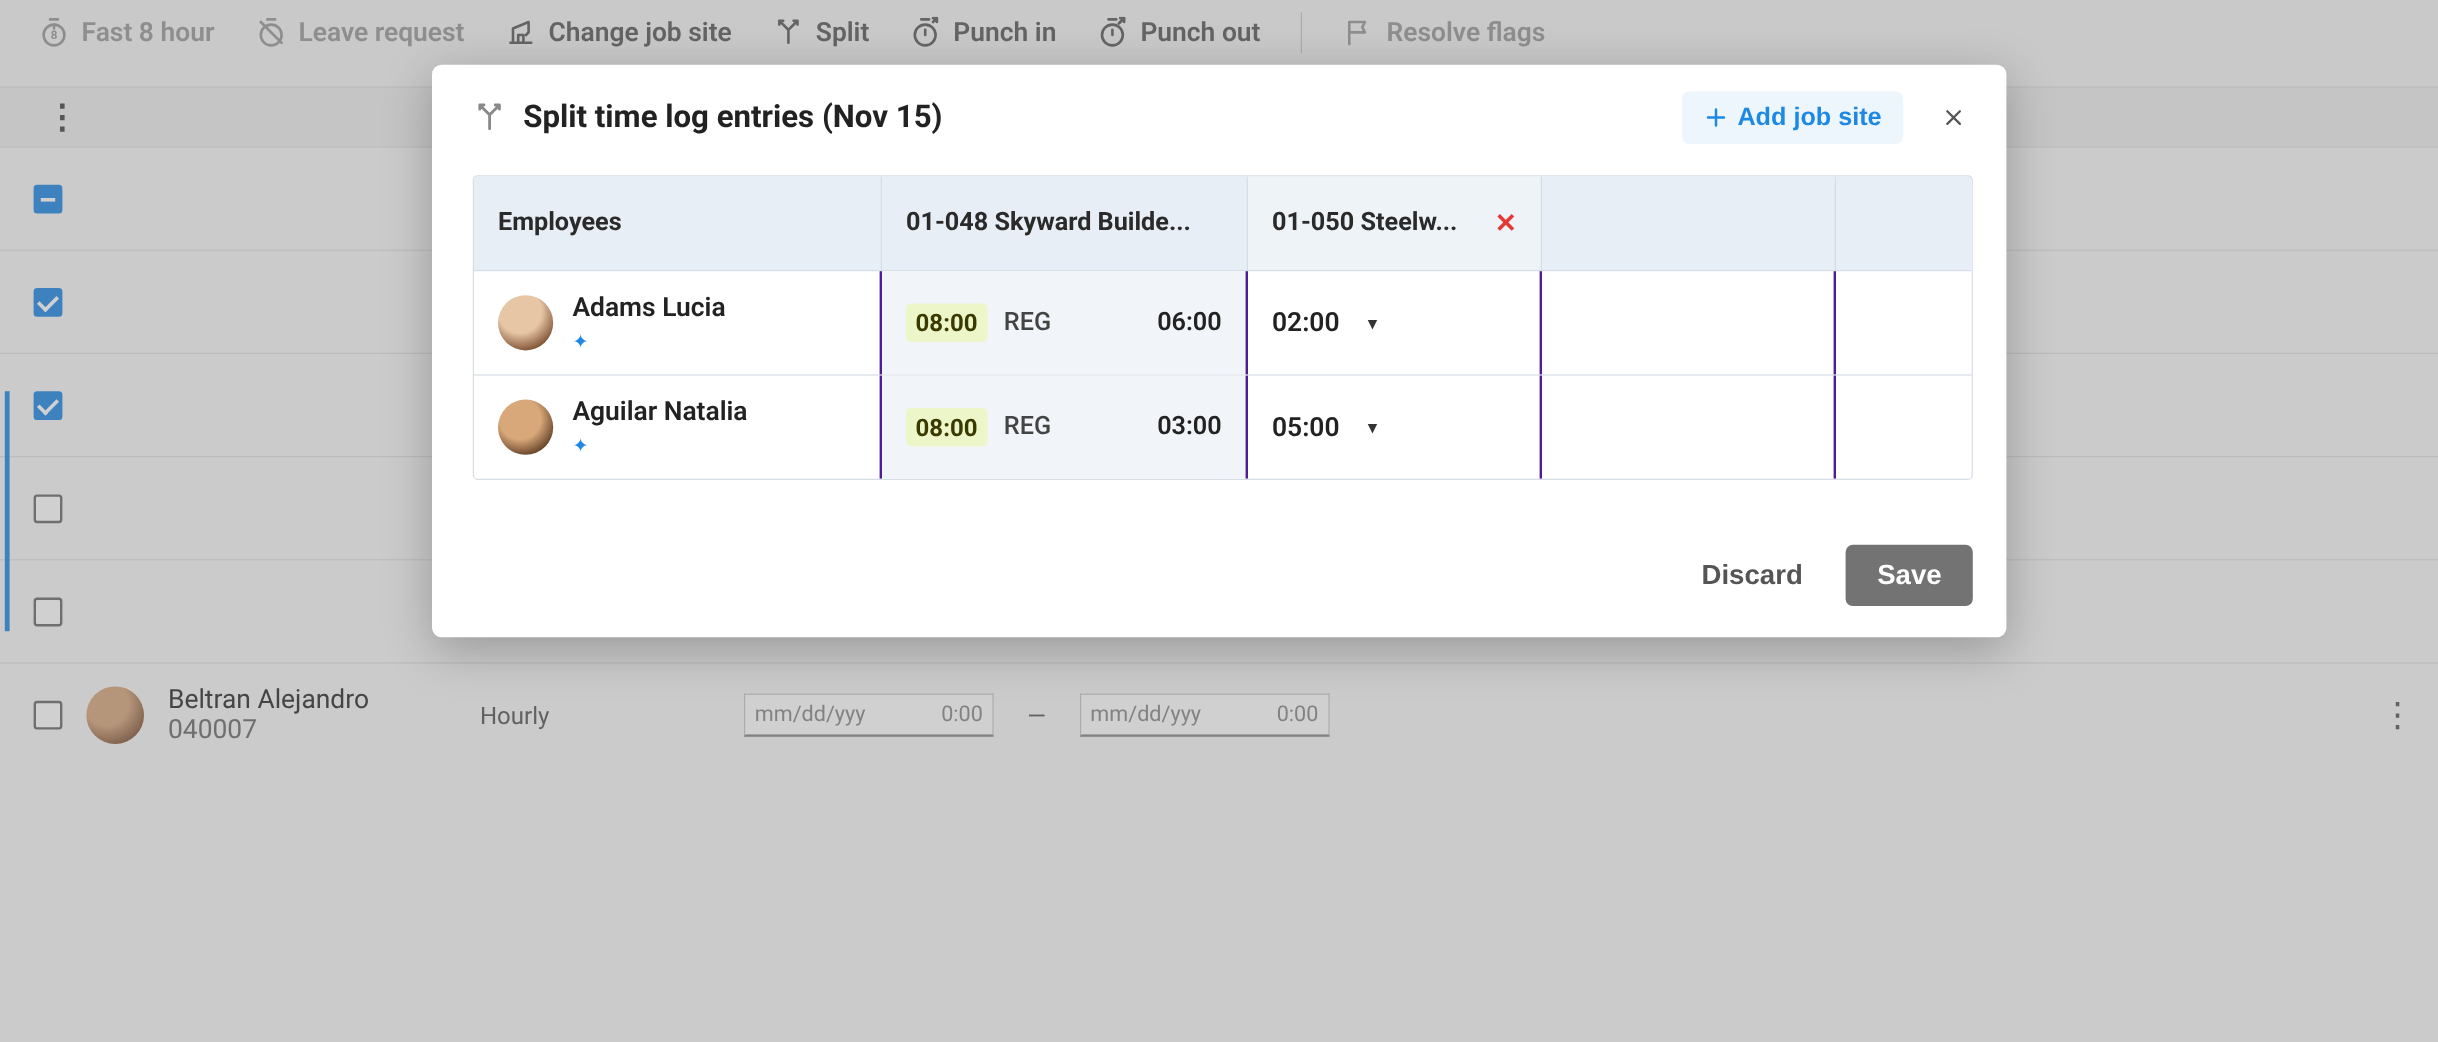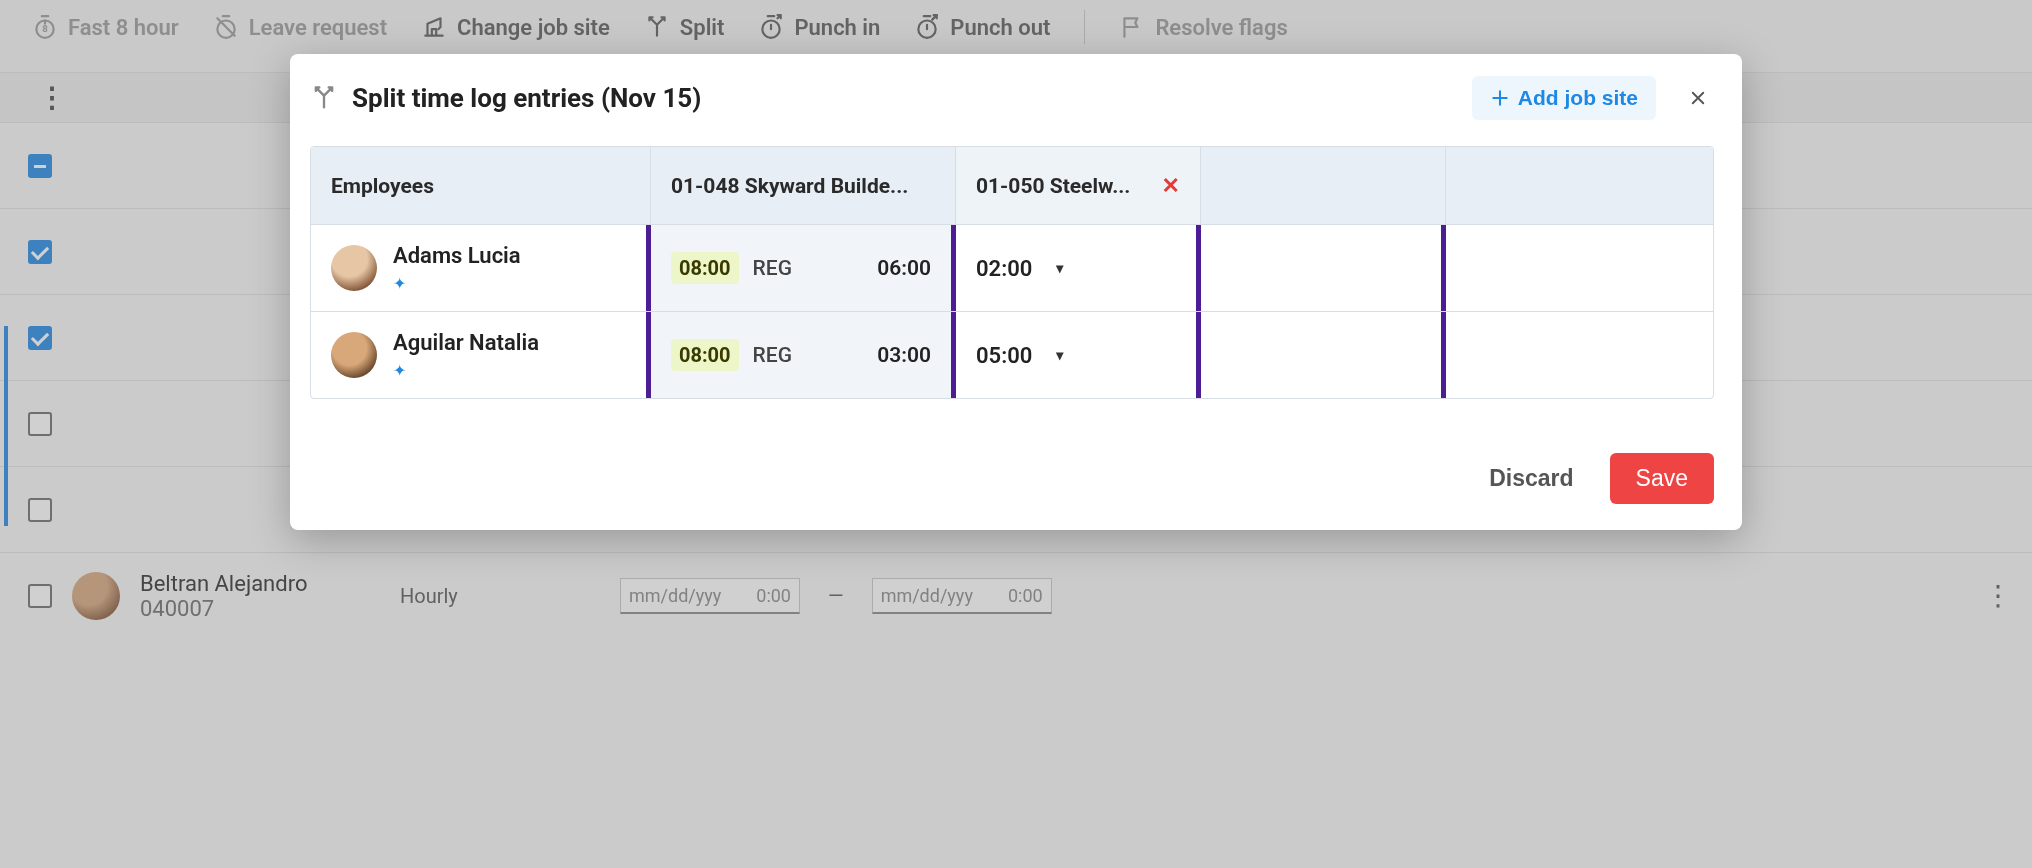--- a/index.html
+++ b/index.html
@@ -62,43 +62,43 @@
   .bg-row.header { height: 50px; background:#eeeeee;}
   .bg-row .avatar {
     width:48px;height:48px;border-radius:50%;
     background: radial-gradient(circle at 35% 30%, #d7a77d 0 40%, #8a5a3b 75%);
   }
   .bg-row .name { font-size:22px; font-weight:400; color:#2a2a2a;}
   .bg-row .sub { font-size:22px; color:#6a6a6a;}
   .bg-row .cell { width: 260px;}
   .bg-row .dateinput {
     border:1px solid #c8c8c8; border-bottom:2px solid #888;
-    padding:6px 8px; color:#888; font-size:18px; width:180px;
+    padding:6px 8px; color:#888; font-size:18px; width:208px;
     display:flex; justify-content:space-between; align-items:center;
     background:#fff;
   }
   .bg-row .dots { font-size:28px; color:#555; margin-left:auto; margin-right:20px;}
 
   .bg-leftbar {
     position:absolute; left:4px; top:254px; width:4px; height:200px; background:#1e88e5;
   }
 
   
   .overlay {
     position: absolute; inset:0;
     background: rgba(120,120,120,0.35);
     display:flex; justify-content:center; align-items:flex-start;
   }
   .modal {
     margin-top: 54px;
-    width: 1452px;
+    width: 1312px;
     background: #fff;
     border-radius: 8px;
     box-shadow: 0 10px 40px rgba(0,0,0,0.25);
-    padding: 22px 28px 26px 20px;
+    padding: 22px 28px 26px 34px;
     position: relative;
   }
   .modal-header {
     display:flex; align-items:center; gap:14px;
     margin-bottom: 26px;
   }
   .modal-title {
     font-size: 26px; font-weight: 700; color:#222;
   }
   .modal-header .spacer { flex:1; }
@@ -128,21 +128,21 @@
     font-size:21px; font-weight:700; color:#2a2a2a;
   }
   .gheader .gcell { padding:26px 20px; border-right:1px solid #d6dde5; display:flex; align-items:center; gap:10px;}
   .gheader .gcell:last-child{border-right:none;}
   .gheader .gcell.site2 { background:#eef3f8;}
   .gheader .remove-x { color:#e53935; font-size:22px; font-weight:600; margin-left:auto;}
   .gheader .trunc { white-space:nowrap; overflow:hidden; text-overflow:ellipsis; max-width:100%;}
 
   .grow { border-top:1px solid #d6dde5; }
   .grow .gcell {
-    border-right:5px solid #4c1d95; padding:18px 20px;
+    border-right:2px solid #4c1d95; padding:18px 20px;
     display:flex; align-items:center; gap:14px;
     font-size:21px;
   }
   .grow .gcell:last-child{border-right:none;}
   .grow .gcell.site1 { background:#f1f5f9;}
   .emp {
     display:flex; align-items:center; gap:16px;
   }
   .emp .avatar {
     width:46px;height:46px;border-radius:50%;
@@ -168,22 +168,22 @@
   
   .modal-footer {
     display:flex; justify-content:flex-end; gap:26px;
     margin-top:54px;
   }
   .btn-discard {
     background:none;border:none;font-size:23px;font-weight:700;color:#555;cursor:pointer;
     padding:12px 10px;
   }
   .btn-save {
-    background:#ef4444;color:#fff;border:none;border-radius:6px;
-    font-size:23px;font-weight:400;padding:12px 26px;cursor:pointer;
+    background:#737373;color:#fff;border:none;border-radius:6px;
+    font-size:23px;font-weight:700;padding:12px 26px;cursor:pointer;
   }
 
   .icon-stroke { stroke:#5a5a5a; stroke-width:2; fill:none; stroke-linecap:round; stroke-linejoin:round;}
   .disabled .icon-stroke { stroke:#9a9a9a; }
 
   .kebab { font-size:28px; font-weight:700; color:#444; padding:0 10px;}
 </style>
 </head>
 <body>
 

